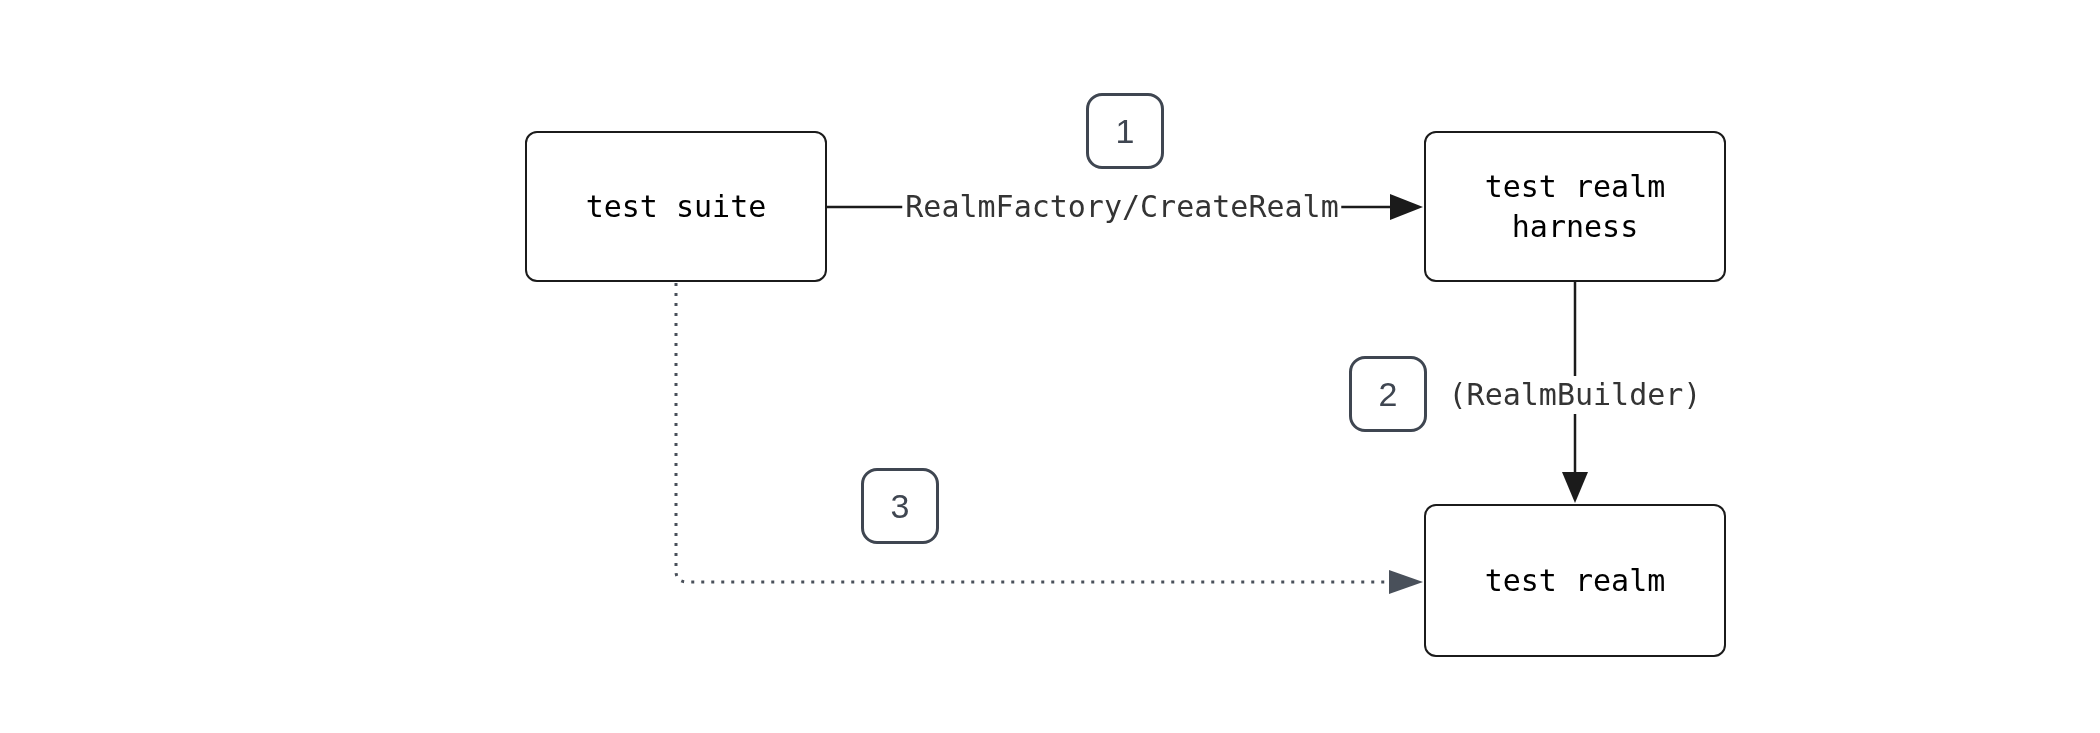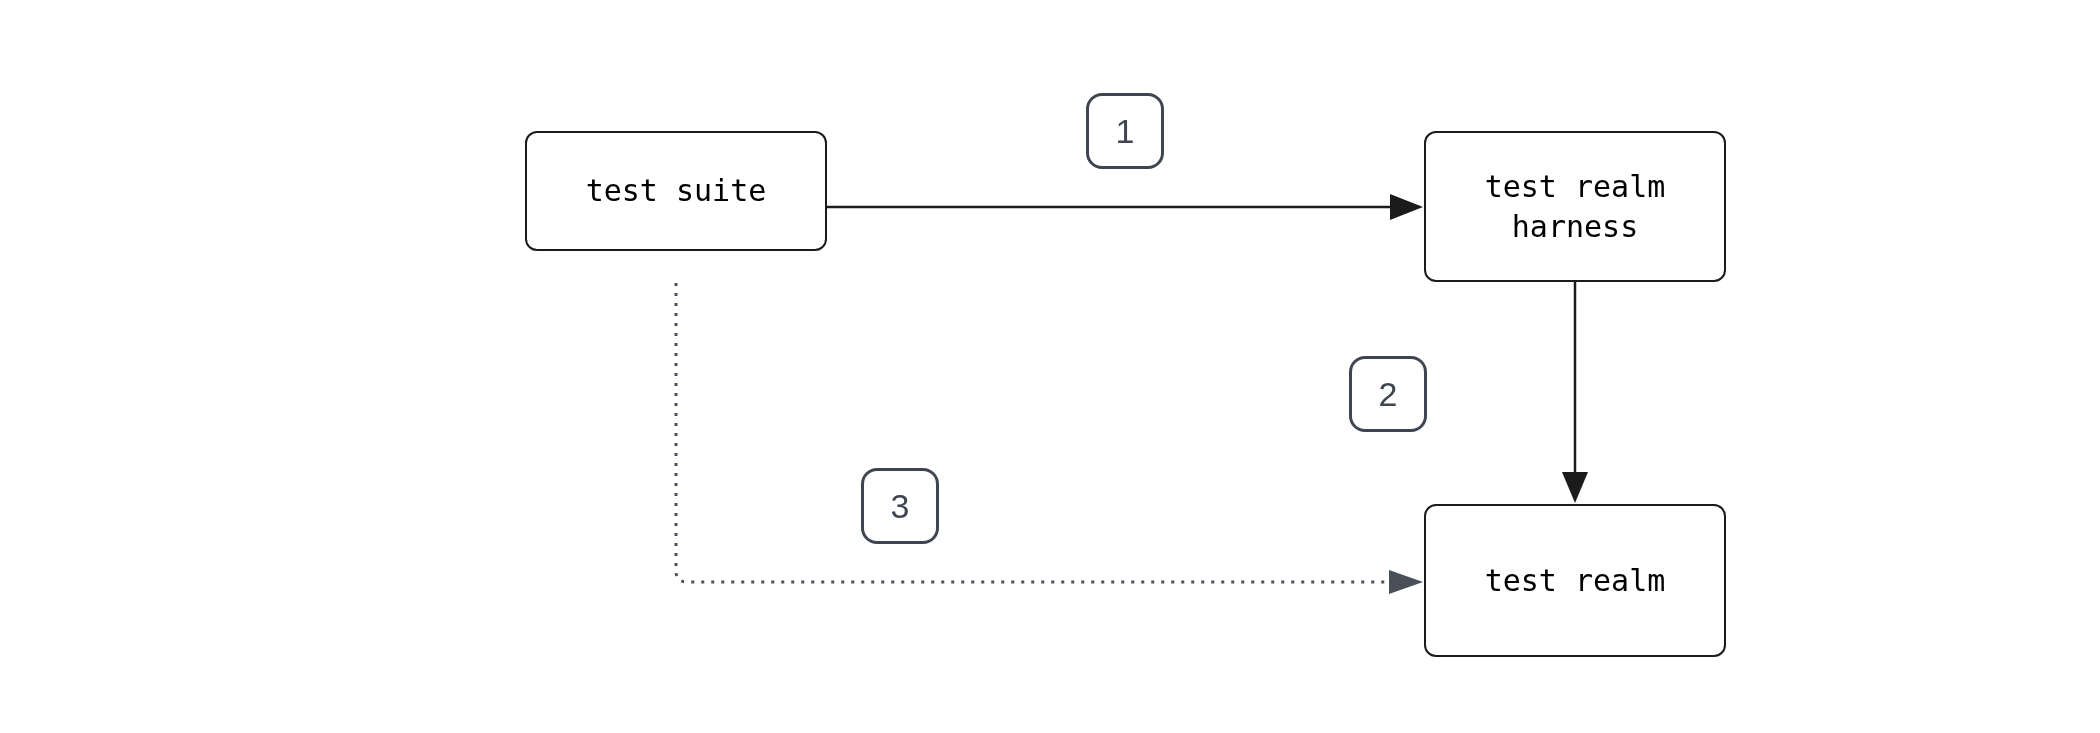--- a/index.html
+++ b/index.html
@@ -31,21 +31,21 @@
     display: flex;
     flex-direction: column;
     align-items: center;
     justify-content: center;
     font-size: 30px;
     line-height: 40px;
     color: #000000;
     text-align: center;
     white-space: nowrap;
   }
-  .node-test-suite   { left: 525px;  top: 131px; width: 302px; height: 120px; }
+  .node-test-suite   { left: 525px;  top: 131px; width: 302px; height: 151px; }
   .node-factory      { left: 1424px; top: 131px; width: 302px; height: 151px; }
   .node-realm        { left: 1424px; top: 504px; width: 302px; height: 153px; }
 
   .edge-label {
     position: absolute;
     transform: translate(-50%, -50%);
     background: #ffffff;
     padding: 0 3px;
     font-size: 30px;
     line-height: 38px;
@@ -98,20 +98,22 @@
 
   <div class="node node-factory">
     <div>test realm</div>
     <div>harness</div>
   </div>
 
   <div class="node node-realm">
     <div>test realm</div>
   </div>
 
+  <div class="edge-label edge-label-1">RealmFactory/CreateRealm</div>
+  <div class="edge-label edge-label-2">(RealmBuilder)</div>
 
   <div class="step-badge step-badge-1">
     <span>1</span>
   </div>
   <div class="step-badge step-badge-2">
     <span>2</span>
   </div>
   <div class="step-badge step-badge-3">
     <span>3</span>
   </div>

